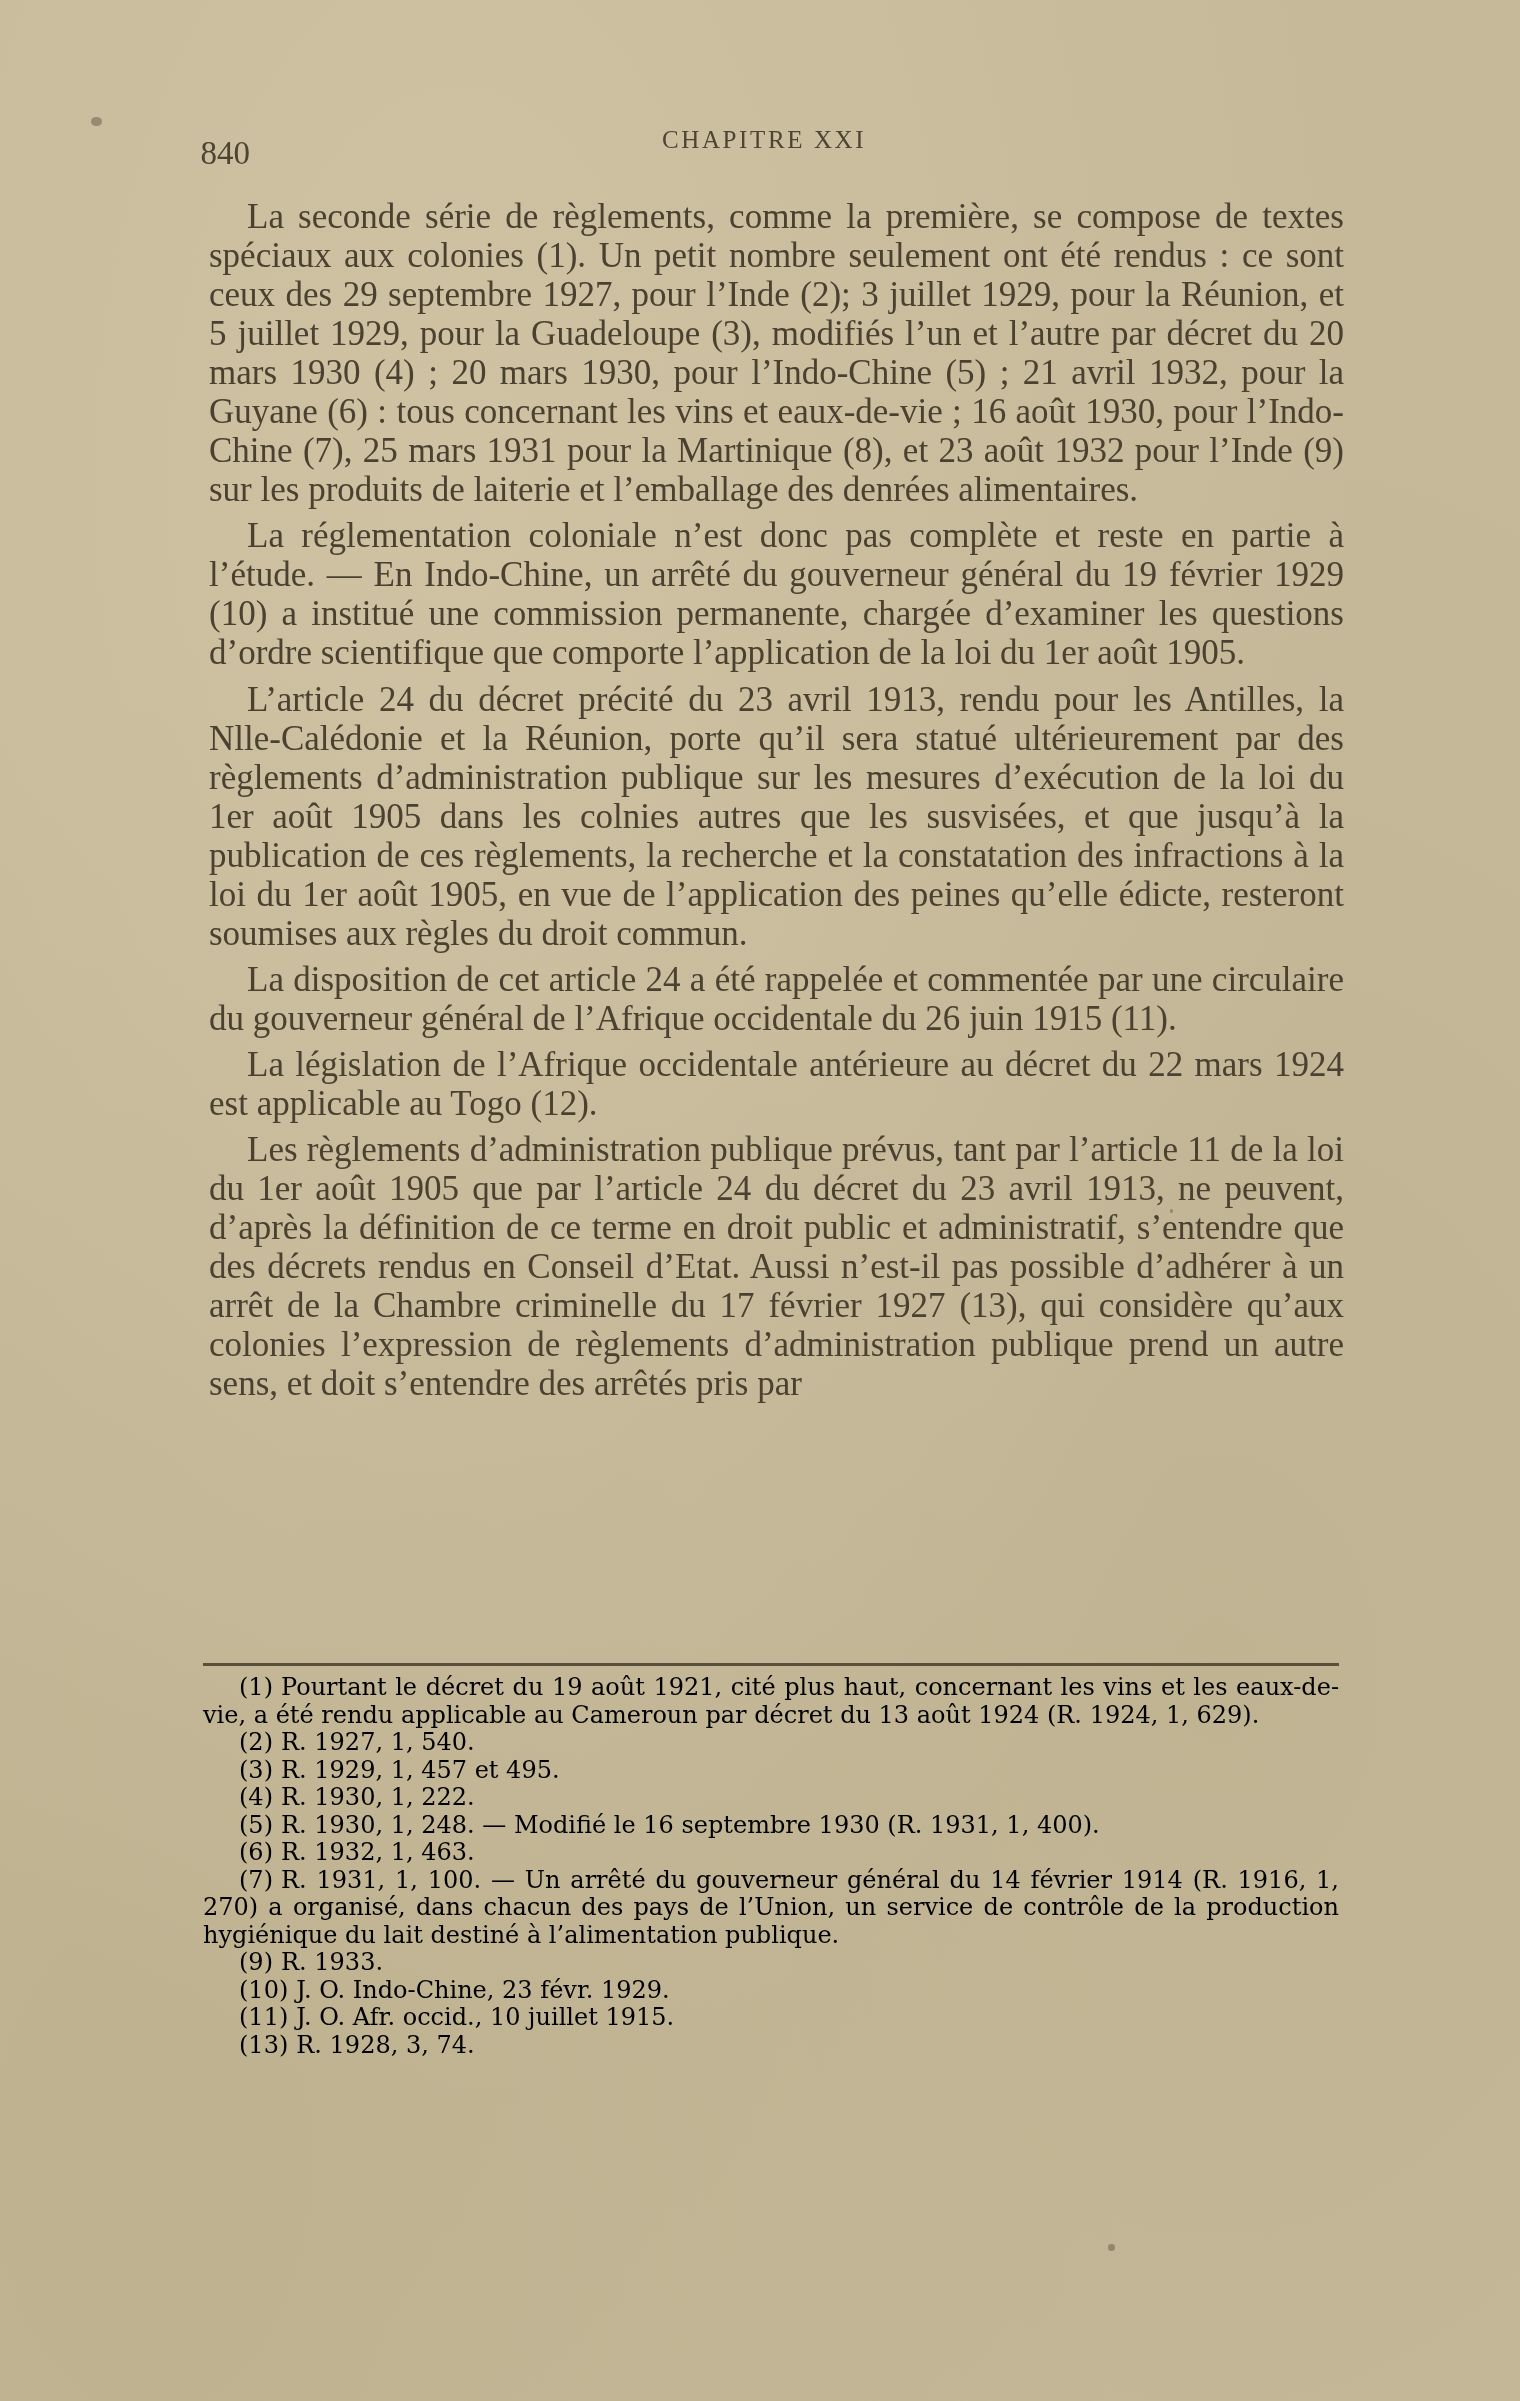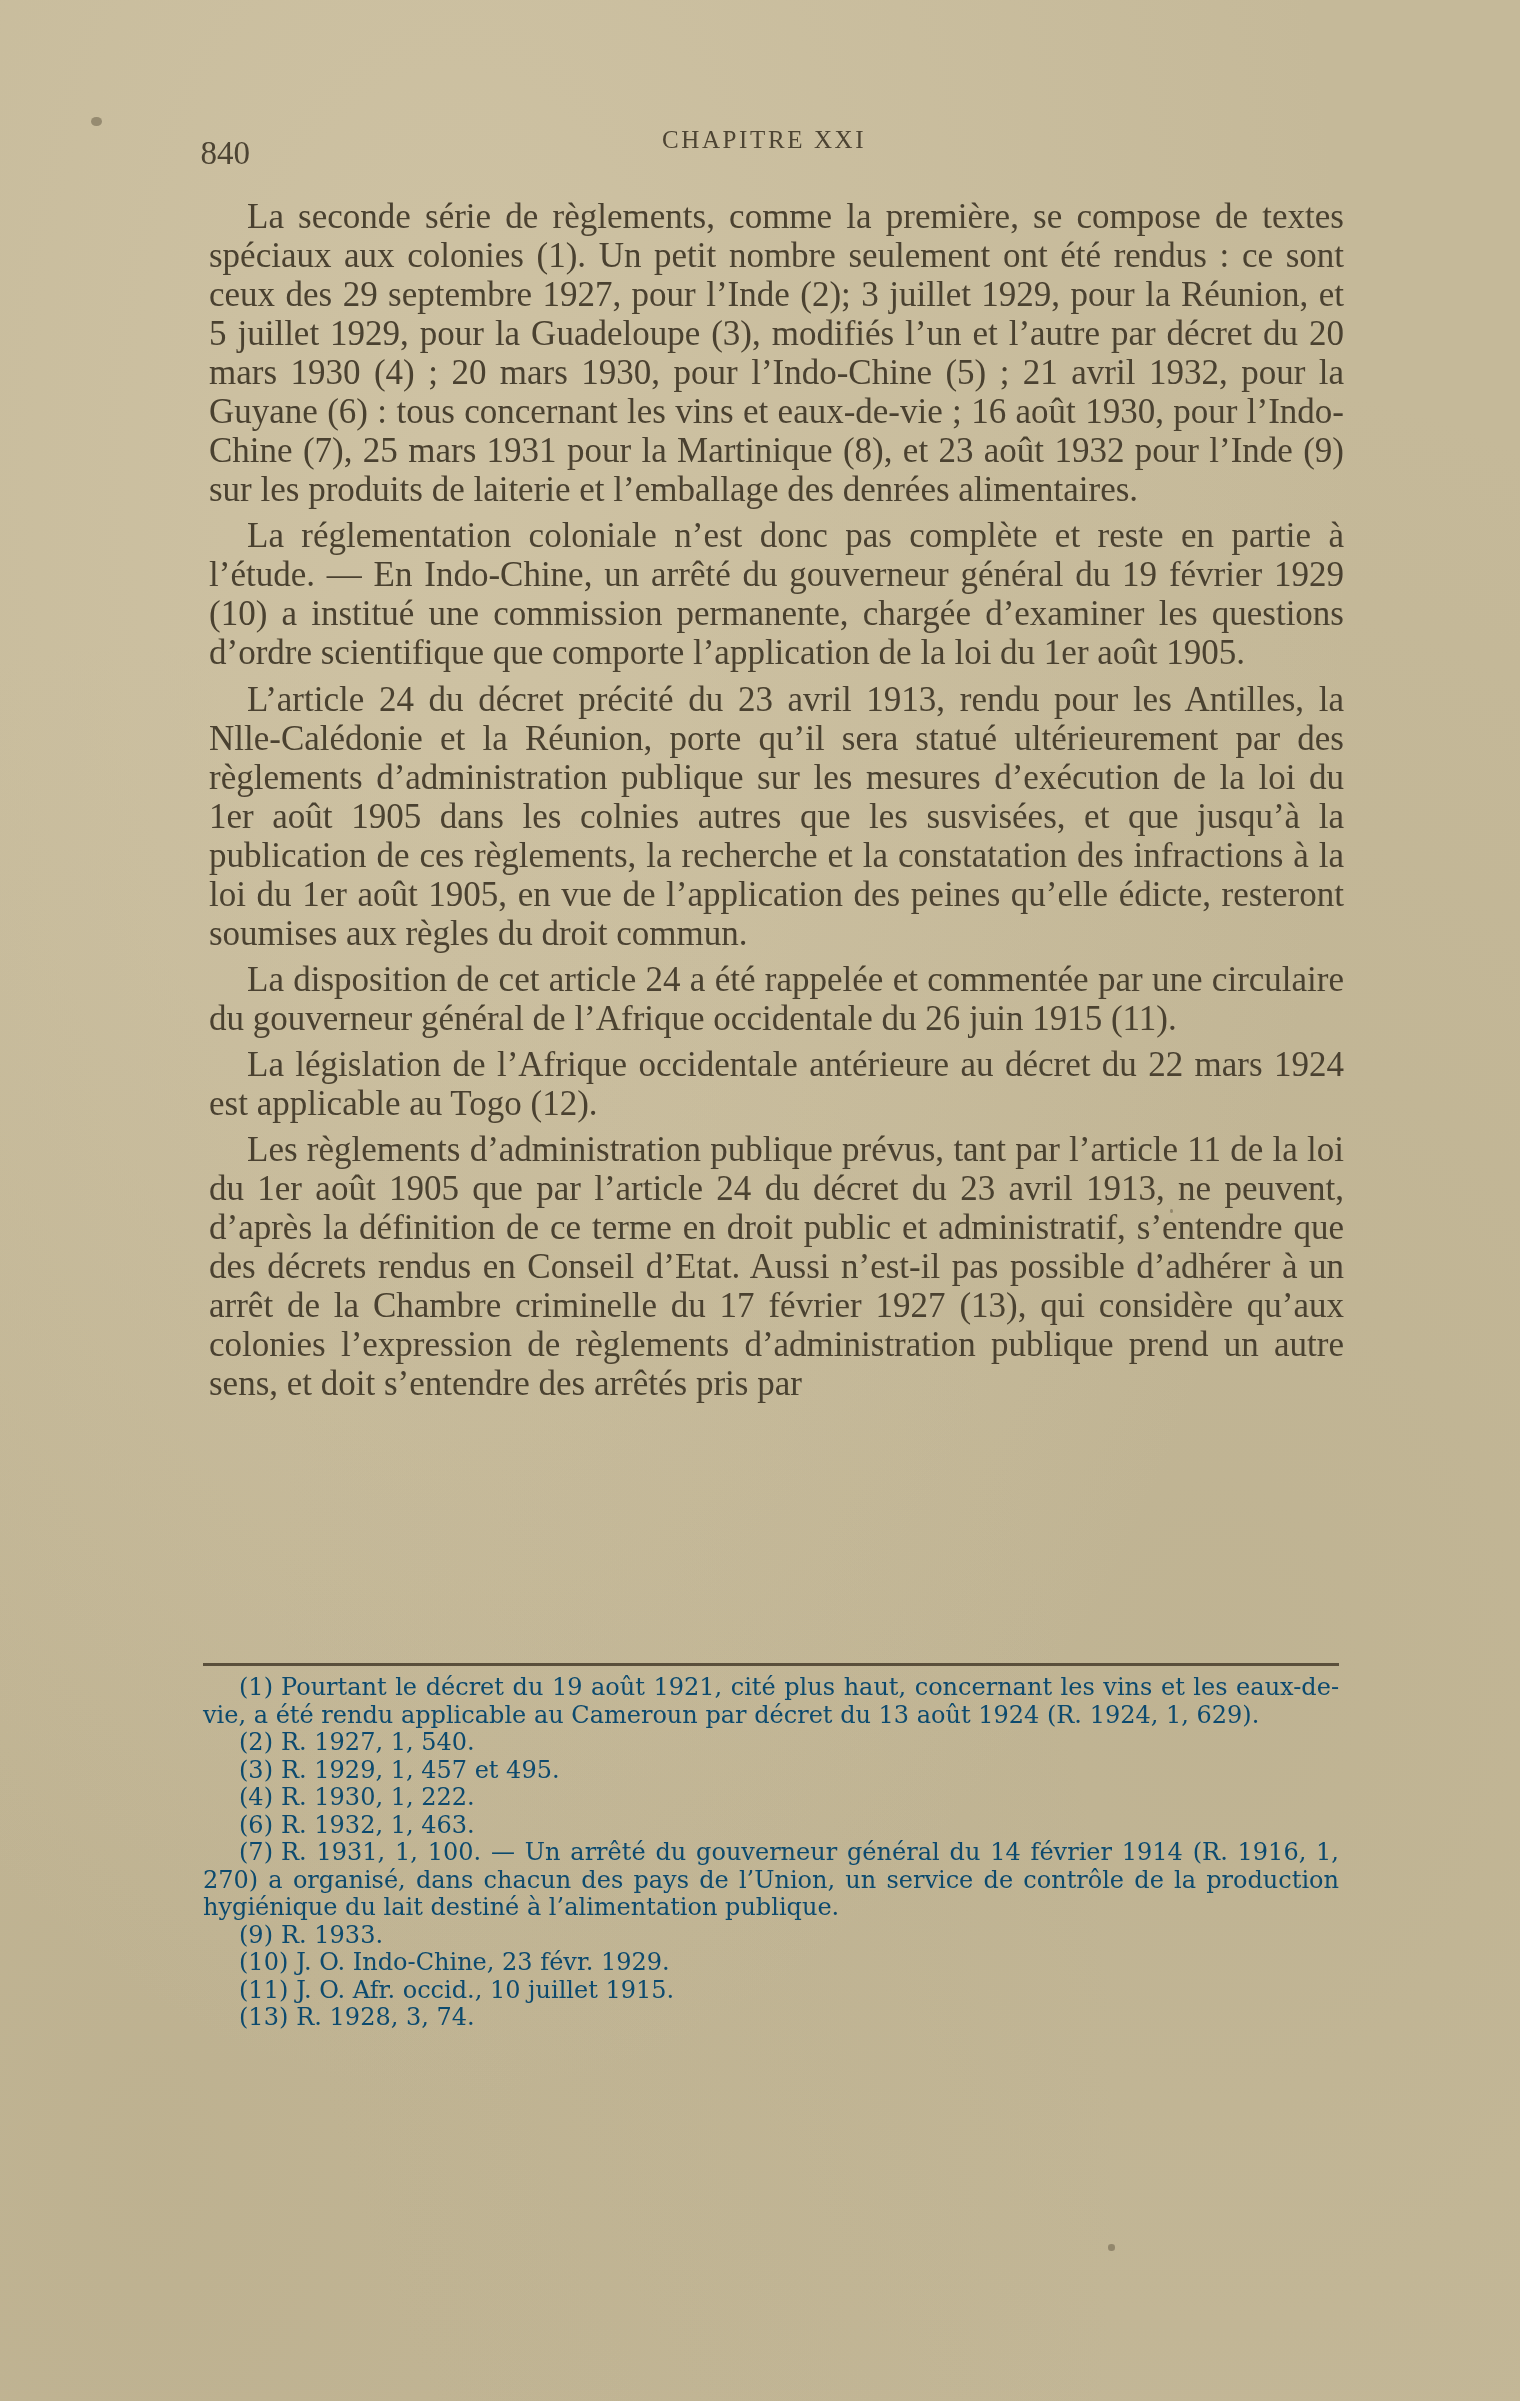--- a/index.html
+++ b/index.html
@@ -70,21 +70,21 @@
     background: #5a4f3b;
   }
   .footnotes {
     position: absolute;
     top: 1674px;
     left: 0;
     width: 1136px;
     font-size: 24px;
     line-height: 27.5px;
     font-family: "DejaVu Serif", "Liberation Serif", serif;
-    color: #0c4a6e;
+    color: #000000;
   }
   .footnotes .fn {
     margin: 0;
     text-indent: 36px;
     text-align: justify;
   }
   .footnotes .fn-num { margin-right: 8px; }
   .speck {
     position: absolute;
     border-radius: 50%;
@@ -111,20 +111,21 @@
     <p>Les règlements d’administration publique prévus, tant par l’article 11 de la loi du 1er août 1905 que par l’article 24 du décret du 23 avril 1913, ne peuvent, d’après la définition de ce terme en droit public et administratif, s’entendre que des décrets rendus en Conseil d’Etat. Aussi n’est-il pas possible d’adhérer à un arrêt de la Chambre criminelle du 17 février 1927 (13), qui considère qu’aux colonies l’expression de règlements d’administration publique prend un autre sens, et doit s’entendre des arrêtés pris par</p>
   </div>
 
   <div class="rule"></div>
 
   <div class="footnotes">
     <p class="fn"><span class="fn-num">(1)</span><span>Pourtant le décret du 19 août 1921, cité plus haut, concernant les vins et les eaux-de-vie, a été rendu applicable au Cameroun par décret du 13 août 1924 (R. 1924, 1, 629).</span></p>
     <p class="fn"><span class="fn-num">(2)</span><span>R. 1927, 1, 540.</span></p>
     <p class="fn"><span class="fn-num">(3)</span><span>R. 1929, 1, 457 et 495.</span></p>
     <p class="fn"><span class="fn-num">(4)</span><span>R. 1930, 1, 222.</span></p>
+    <p class="fn"><span class="fn-num">(5)</span><span>R. 1930, 1, 248. — Modifié le 16 septembre 1930 (R. 1931, 1, 400).</span></p>
     <p class="fn"><span class="fn-num">(6)</span><span>R. 1932, 1, 463.</span></p>
     <p class="fn"><span class="fn-num">(7)</span><span>R. 1931, 1, 100. — Un arrêté du gouverneur général du 14 février 1914 (R. 1916, 1, 270) a organisé, dans chacun des pays de l’Union, un service de contrôle de la production hygiénique du lait destiné à l’alimentation publique.</span></p>
     <p class="fn"><span class="fn-num">(9)</span><span>R. 1933.</span></p>
     <p class="fn"><span class="fn-num">(10)</span><span>J. O. Indo-Chine, 23 févr. 1929.</span></p>
     <p class="fn"><span class="fn-num">(11)</span><span>J. O. Afr. occid., 10 juillet 1915.</span></p>
     <p class="fn"><span class="fn-num">(13)</span><span>R. 1928, 3, 74.</span></p>
   </div>
 </div>
 
 <div class="speck" style="left:91px;top:117px;width:10.6px;height:9.2px;"></div>

